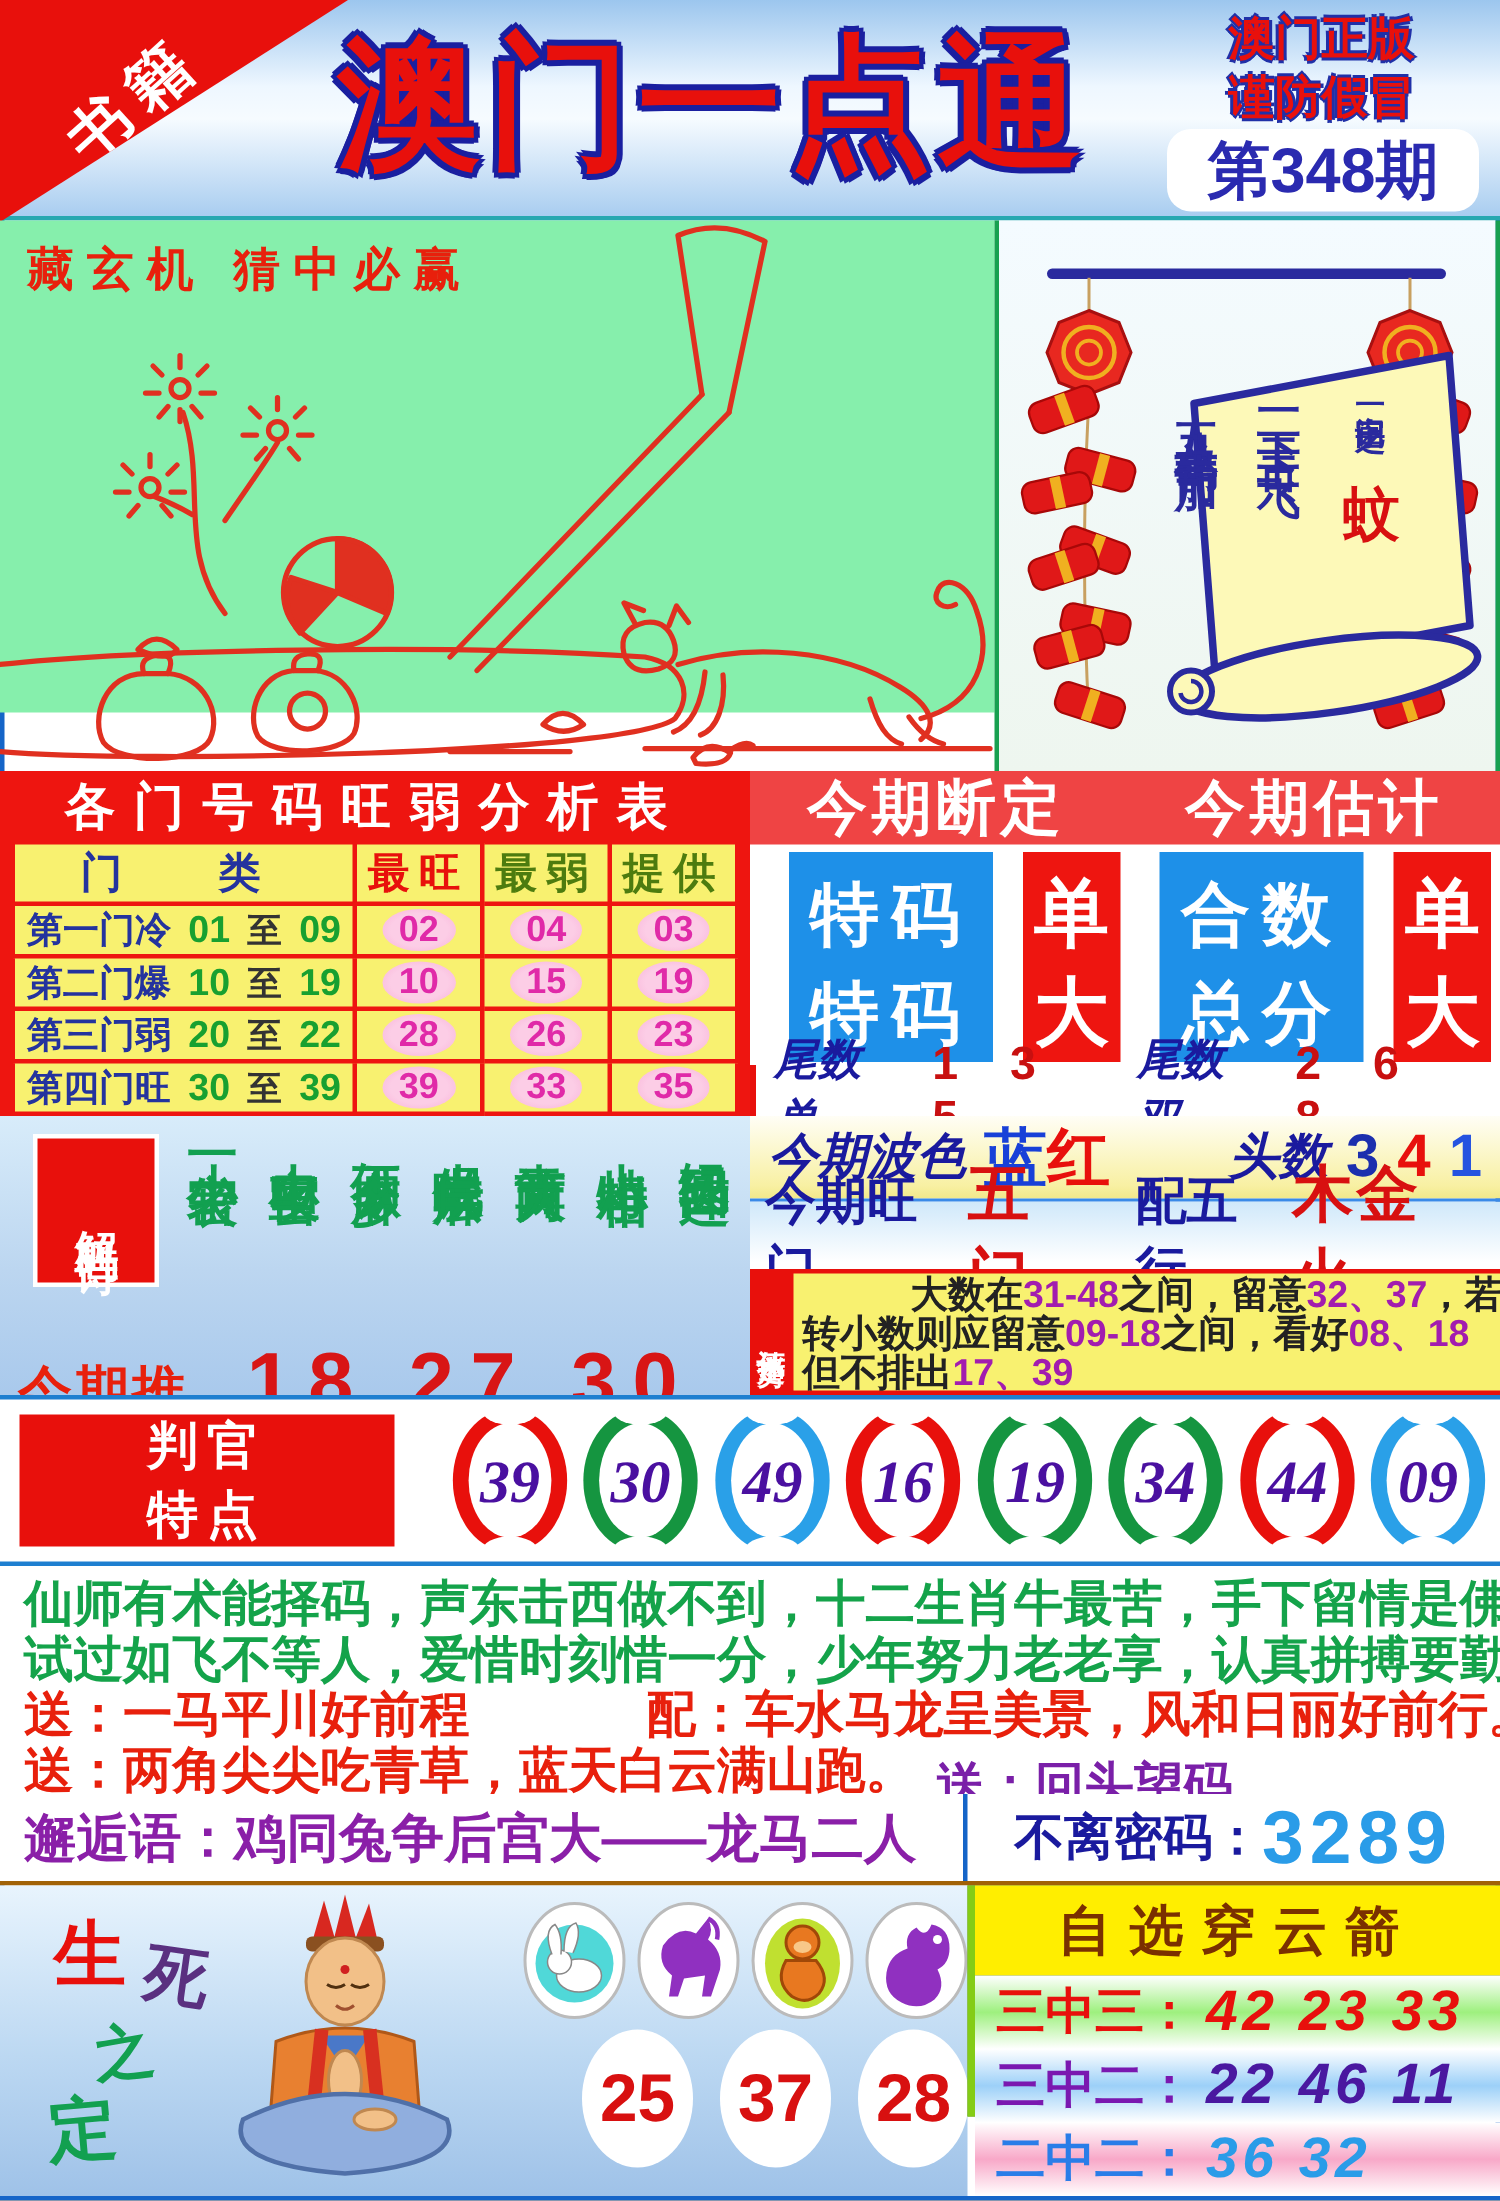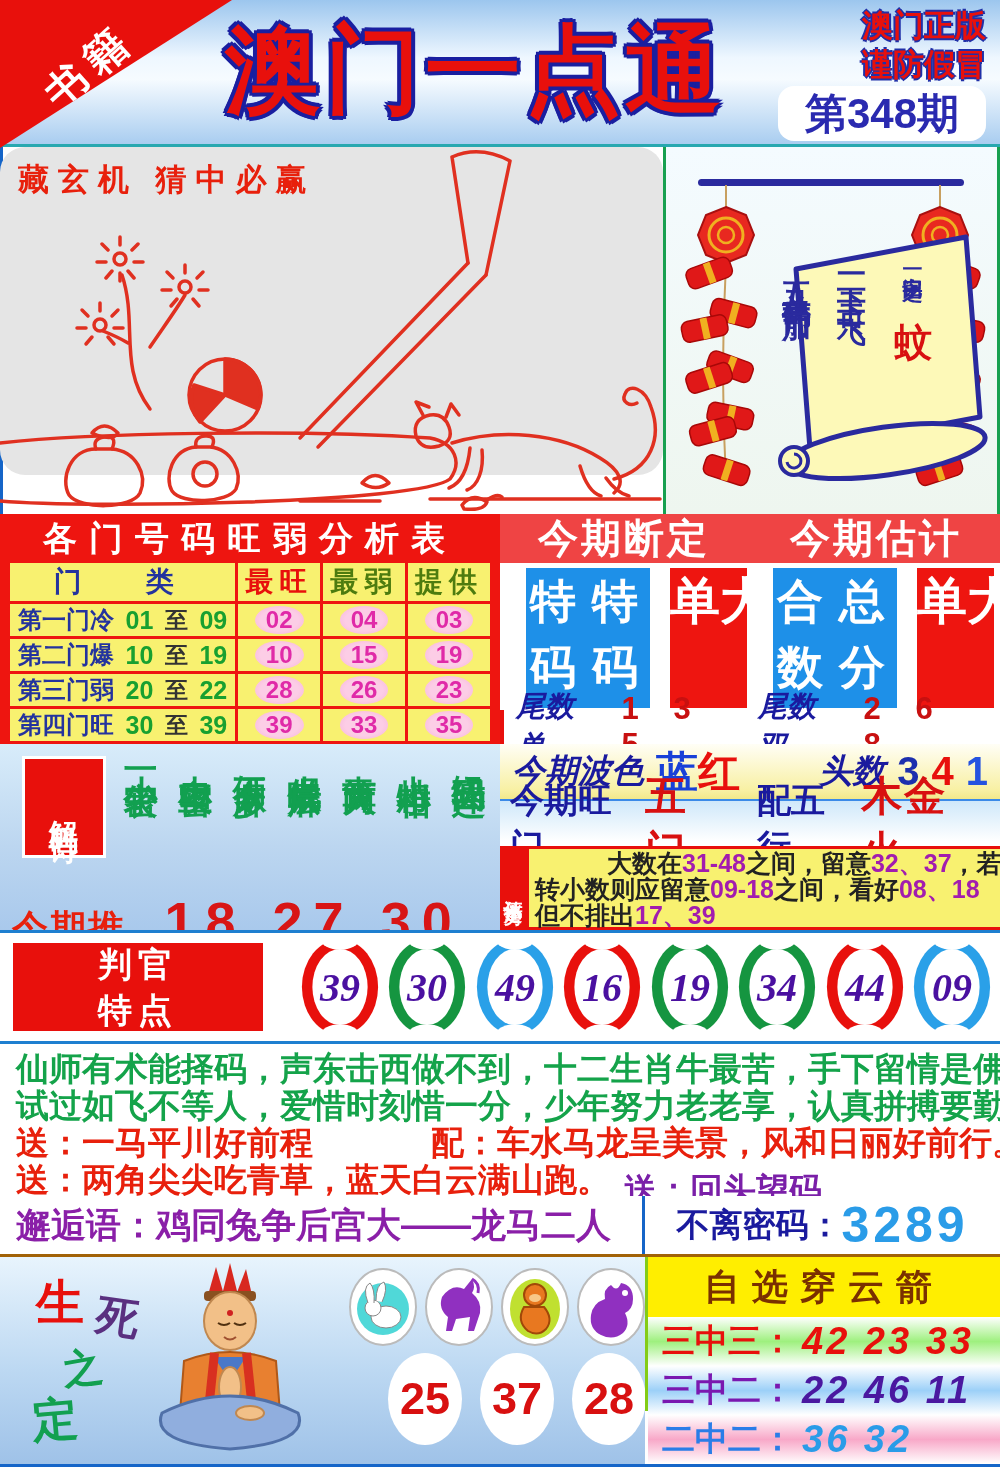--- a/index.html
+++ b/index.html
@@ -12,27 +12,27 @@
     background:linear-gradient(180deg,#9cc6ee 0%,#eef7ff 40%,#f6fbff 55%,#a9cdf0 100%);
     border-bottom:3px solid #28a8b0;box-sizing:border-box;}
   .ribbon{left:0;top:0;width:232px;height:148px;background:#e8100c;
     clip-path:polygon(0 0,100% 0,0 100%);}
   .ribbon span{position:absolute;left:38px;top:38px;transform:rotate(-42deg);
     color:#fff;font-size:42px;font-weight:bold;letter-spacing:10px;}
   .main-title{left:175px;top:0;width:600px;height:140px;line-height:140px;text-align:center;
     font-size:96px;font-weight:bold;color:#e8100c;letter-spacing:4px;
     text-shadow:-4px 0 #1a1fa0,4px 0 #1a1fa0,0 -4px #1a1fa0,0 4px #1a1fa0,
       -3px -3px #1a1fa0,3px 3px #1a1fa0,-3px 3px #1a1fa0,3px -3px #1a1fa0;}
-  .authentic{right:14px;top:6px;width:210px;text-align:right;font-size:31px;font-weight:bold;
+  .authentic{right:14px;top:6px;width:210px;text-align:center;font-size:31px;font-weight:bold;
     color:#e8100c;line-height:39px;
     text-shadow:-2px 0 #2030a8,2px 0 #2030a8,0 -2px #2030a8,0 2px #2030a8;}
   .issue-pill{right:14px;top:86px;width:208px;height:55px;background:#fff;border-radius:16px;
     text-align:center;line-height:55px;font-size:42px;font-weight:bold;color:#2a2ab0;}
   
-  #sketch{left:0;top:147px;width:663px;height:328px;background:#e5e5e5;border-radius:25px;}
+  #sketch{left:0;top:147px;width:663px;height:328px;background:#86efac;}
   .slogan{left:18px;top:12px;font-size:31px;font-weight:bold;color:#e8200c;letter-spacing:9px;}
   
   #scrollpanel{left:663px;top:147px;width:337px;height:367px;box-sizing:border-box;
     background:linear-gradient(180deg,#f4fbff 0%,#eef6ef 100%);
     border-left:3px solid #18a050;border-right:3px solid #18a050;}
   .rod{left:32px;top:32px;width:266px;height:7px;background:#2a2a9e;border-radius:4px;}
   .scroll-text{left:96px;top:112px;height:215px;writing-mode:vertical-rl;color:#2a2a9e;}
   .scroll-col{margin-left:15px;font-weight:bold;font-size:29px;letter-spacing:6px;}
   .scroll-col .prefix{font-size:20px;font-weight:bold;letter-spacing:2px;}
   .scroll-col .word{font-size:38px;color:#d81010;font-weight:bold;}
@@ -53,21 +53,21 @@
     border-radius:50%;padding:0 11px;color:#e02aa8;font-size:24px;font-weight:bold;}
   .h-cat{color:#24339e;font-size:28px;letter-spacing:18px;}
   .h-strong{color:#e8100c;font-size:28px;letter-spacing:6px;}
   .h-weak,.h-prov{color:#4d7c0f;font-size:28px;letter-spacing:6px;}
   
   #forecast{left:500px;top:514px;width:500px;height:230px;background:#fff;}
   .green-bar{left:0;top:0;width:500px;height:49px;background:#ef4444;display:flex;
     justify-content:space-between;padding:0 38px;box-sizing:border-box;align-items:center;}
   .green-bar span{color:#fff;font-size:40px;font-weight:bold;letter-spacing:3px;}
   .blocks{left:6px;top:54px;width:488px;height:140px;display:flex;justify-content:space-between;}
-  .blk{display:flex;justify-content:space-between;text-align:center;color:#fff;
+  .blk{display:flex;flex-direction:column;justify-content:flex-end;text-align:center;color:#fff;
     font-weight:bold;margin-left:20px;}
   .blk div{line-height:66px;}
   .blk.blue{width:162px;background:#1e90e8;font-size:46px;letter-spacing:8px;}
   .blk.red{width:77px;background:#ee1510;font-size:50px;}
   .blk-gap{width:8px;}
   .tails{left:0;top:196px;width:500px;height:34px;display:flex;align-items:center;
     border-left:4px solid #e8100c;box-sizing:border-box;padding-left:12px;}
   .tail-label{color:#1a1a9e;font-size:29px;font-weight:bold;font-style:italic;}
   .tail-digits{color:#c81010;font-size:31px;font-weight:bold;letter-spacing:13px;margin:0 14px 0 26px;}
   
@@ -132,21 +132,21 @@
   .pw-value{color:#2a9ce8;font-size:50px;font-weight:bold;letter-spacing:4px;}
   
   #bottomrow{left:0;top:1257px;width:1000px;height:207px;display:flex;}
   .bottom-left{position:relative;width:645px;height:207px;
     background:linear-gradient(180deg,#e8f4fd 0%,#bcd8f2 55%,#9fc2e8 100%);}
   .ld-char{position:absolute;font-weight:bold;}
   .zodiac-row{position:absolute;left:348px;top:10px;display:flex;gap:6px;}
   .num-ovals{position:absolute;left:388px;top:96px;display:flex;gap:18px;}
   .num-oval{width:74px;height:92px;background:#fff;border-radius:50%;display:flex;
     align-items:center;justify-content:center;color:#d81010;font-size:45px;font-weight:bold;}
-  .bottom-right{position:relative;flex:1;height:154px;border-left:3px solid #84cc16;
+  .bottom-right{position:relative;flex:1;height:154px;border-left:5px solid #84cc16;
     box-sizing:border-box;background:#4d7c0f;}
   .arrow-title{height:60px;background:#ffee00;display:flex;align-items:center;justify-content:center;}
   .arrow-title span{color:#7a3000;font-size:36px;font-weight:bold;letter-spacing:12px;}
   .arrow-row{height:49px;display:flex;align-items:center;padding-left:14px;box-sizing:border-box;}
   .arrow-label{font-size:33px;font-weight:bold;}
   .arrow-value{font-size:38px;font-weight:bold;font-style:italic;letter-spacing:3px;margin-left:8px;}
 </style>
 </head>
 <body>
 

